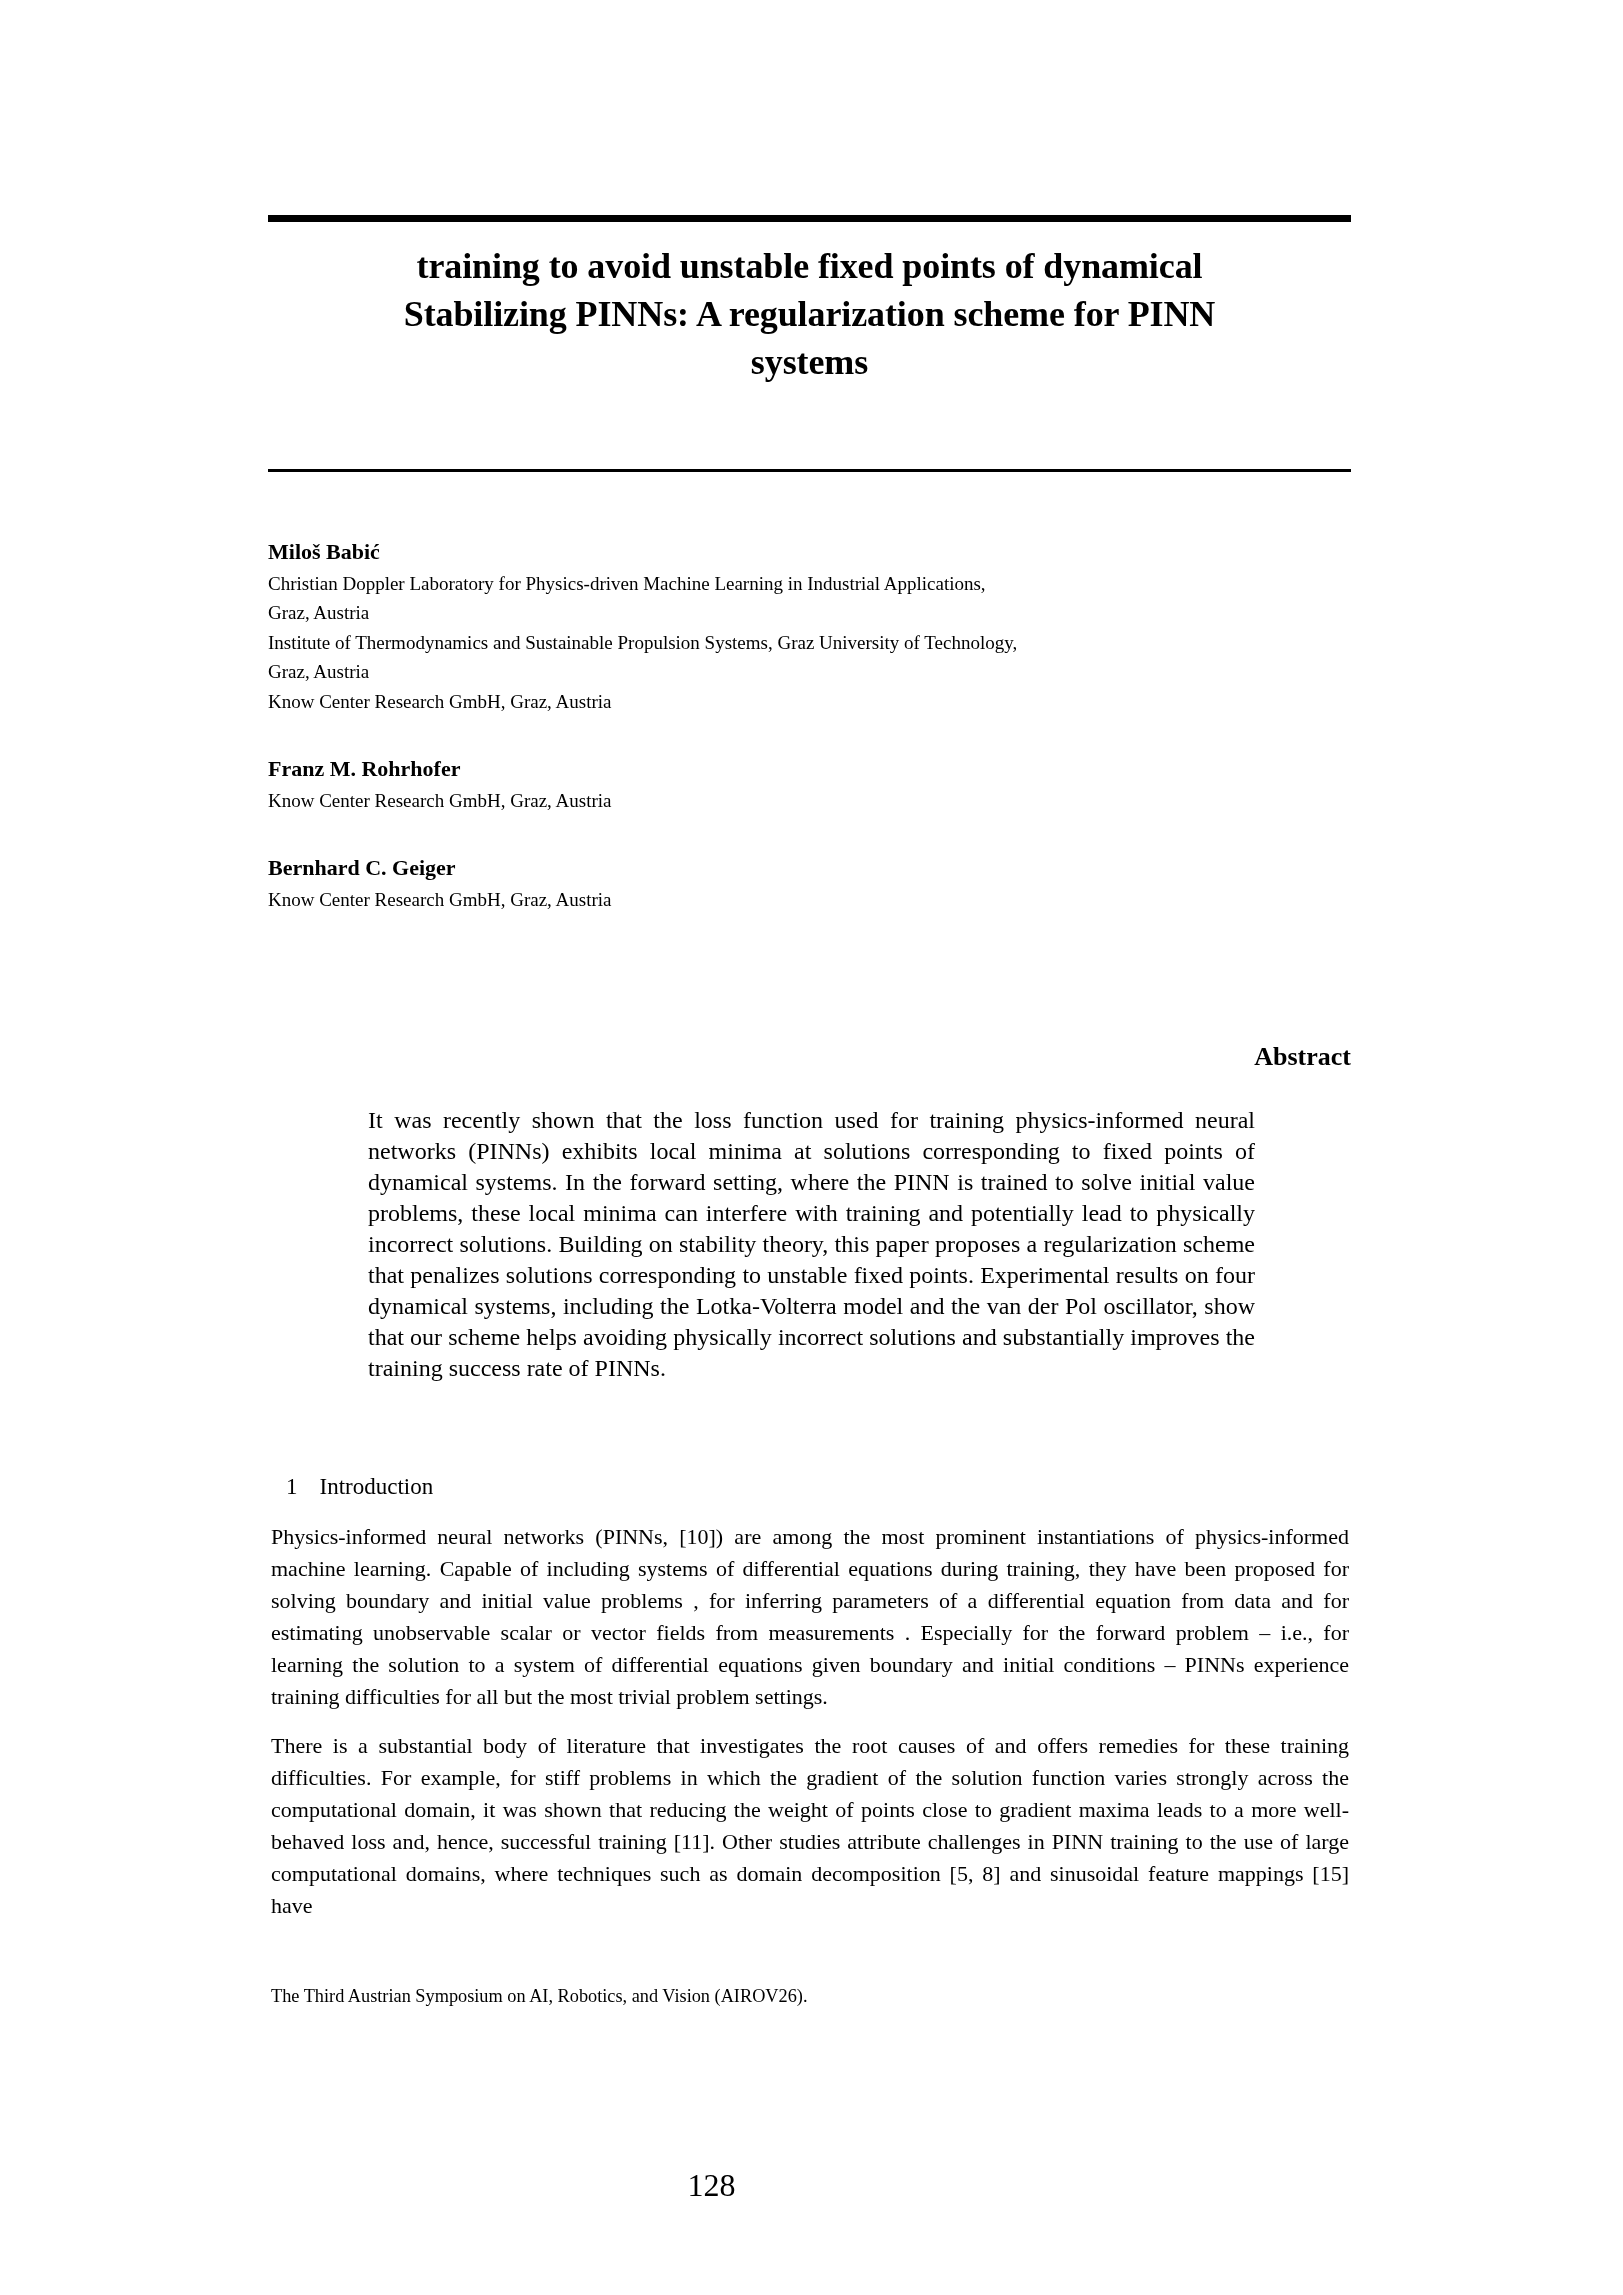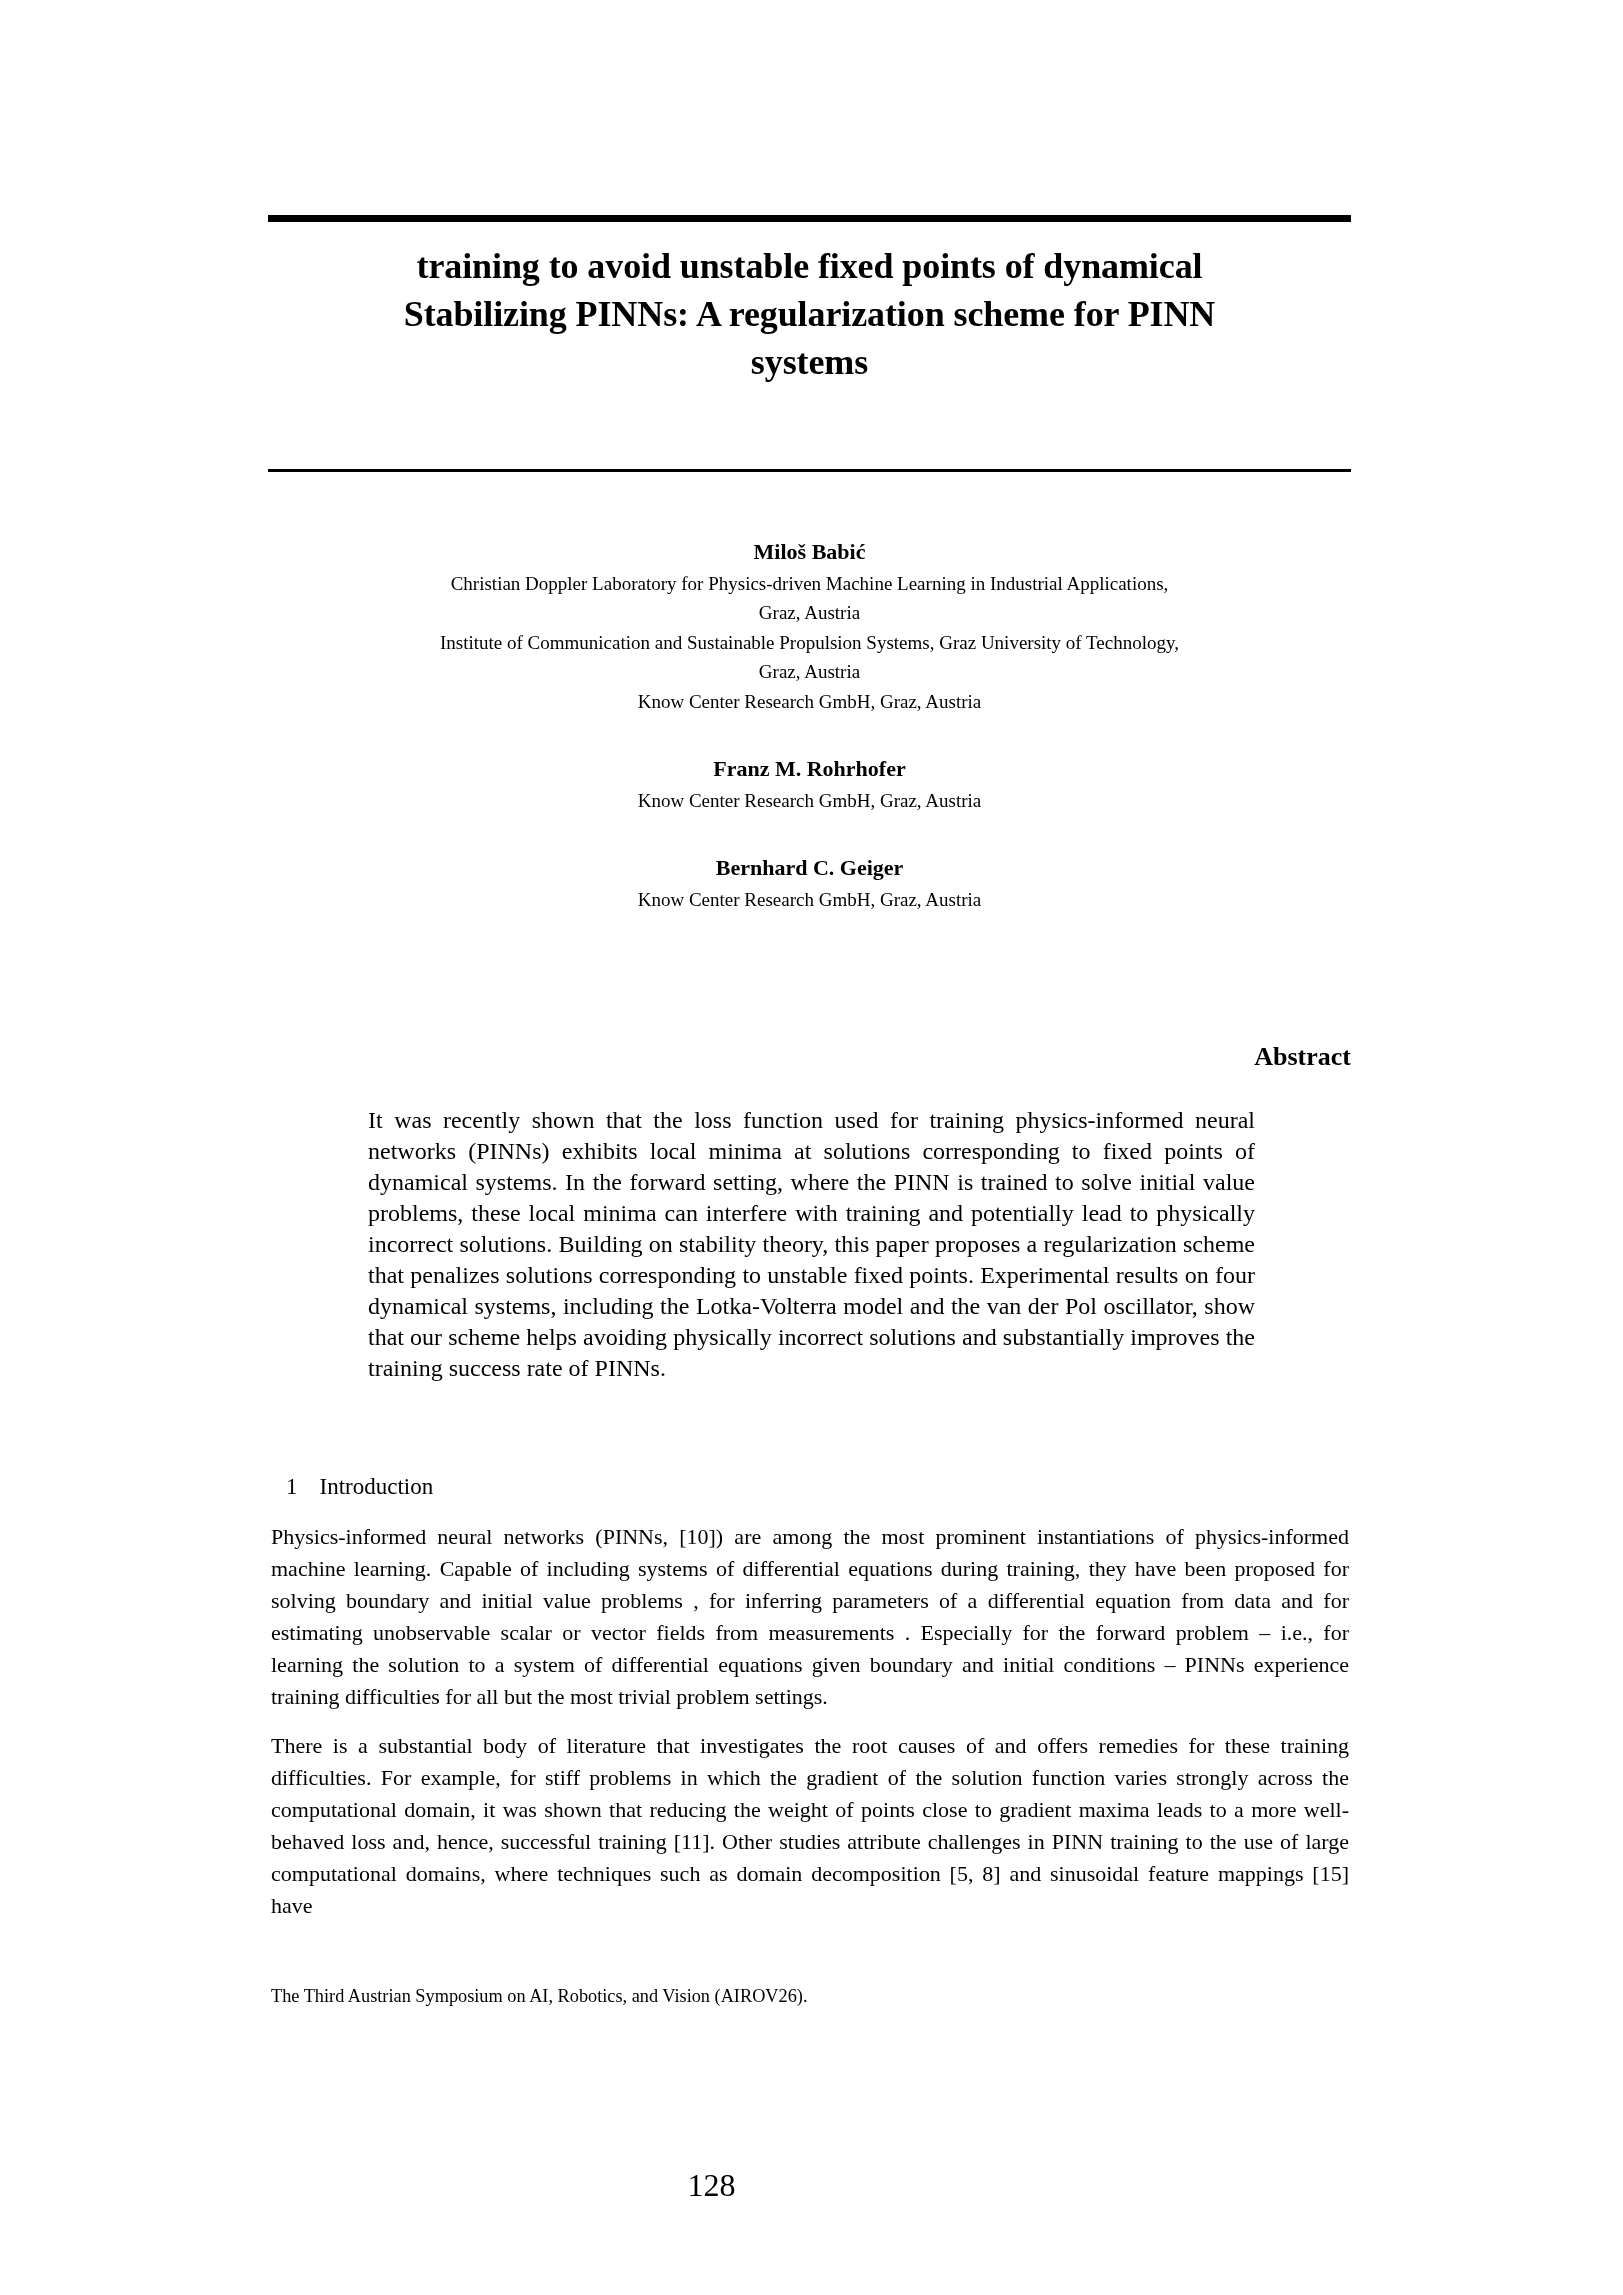--- a/index.html
+++ b/index.html
@@ -55,21 +55,20 @@
     line-height: 48px;
     letter-spacing: -0.1px;
   }
 
   
   .authors {
     position: absolute;
     left: 268px;
     top: 537px;
     width: 1083px;
-    text-align: center;
   }
   .author-group { margin-bottom: 38px; }
   .author-group:last-child { margin-bottom: 0; }
   .author-name {
     font-size: 22px;
     font-weight: bold;
     line-height: 29.4px;
     margin-bottom: 2.6px;
   }
   .author-affil {
@@ -170,21 +169,21 @@
   </div>
 
   <div class="rule-thin"></div>
 
   <div class="authors">
 
     <div class="author-group">
       <div class="author-name">Miloš Babić</div>
       <div class="author-affil">Christian Doppler Laboratory for Physics-driven Machine Learning in Industrial Applications,</div>
       <div class="author-affil">Graz, Austria</div>
-      <div class="author-affil">Institute of Communication and Sustainable Propulsion Systems, Graz University of Technology,</div>
+      <div class="author-affil">Institute of Thermodynamics and Sustainable Propulsion Systems, Graz University of Technology,</div>
       <div class="author-affil">Graz, Austria</div>
       <div class="author-affil">Know Center Research GmbH, Graz, Austria</div>
     </div>
 
     <div class="author-group">
       <div class="author-name">Franz M. Rohrhofer</div>
       <div class="author-affil">Know Center Research GmbH, Graz, Austria</div>
     </div>
 
     <div class="author-group">

